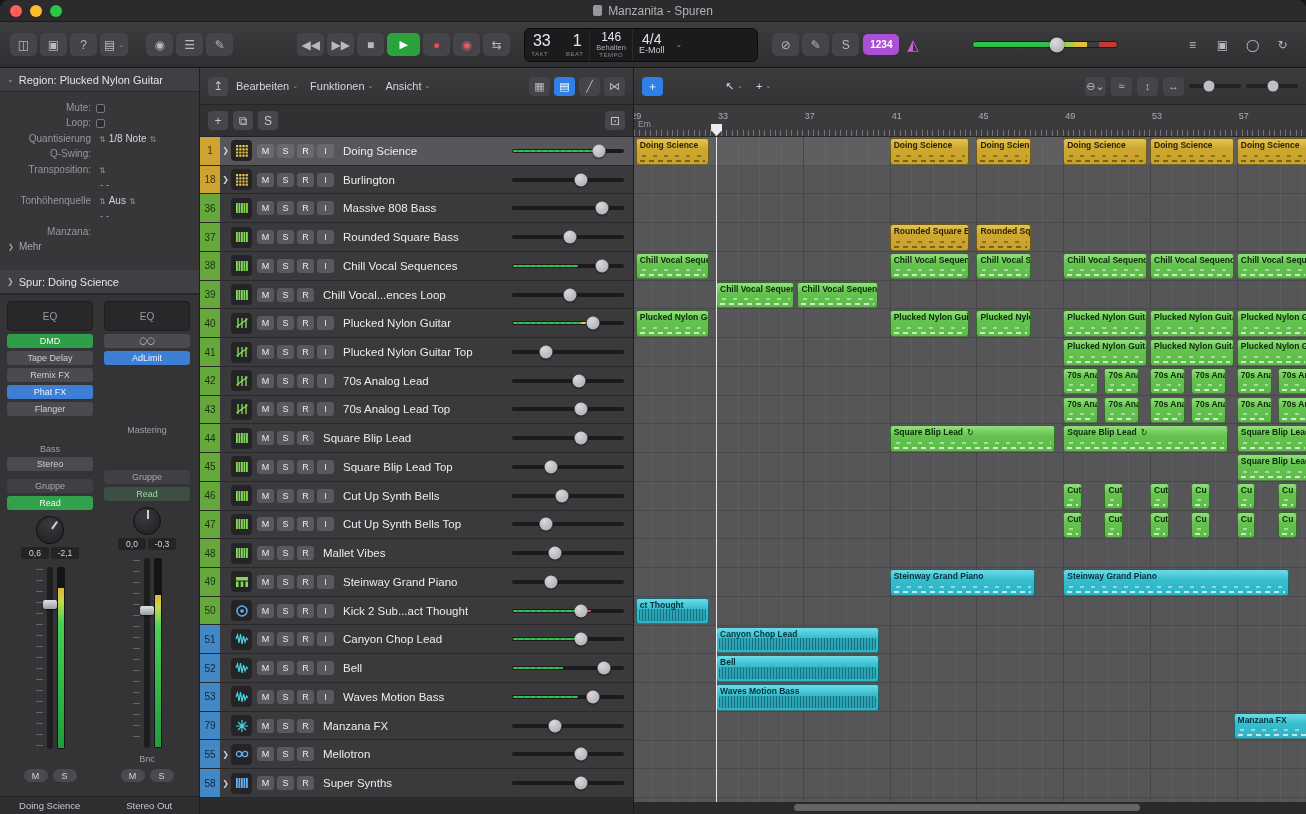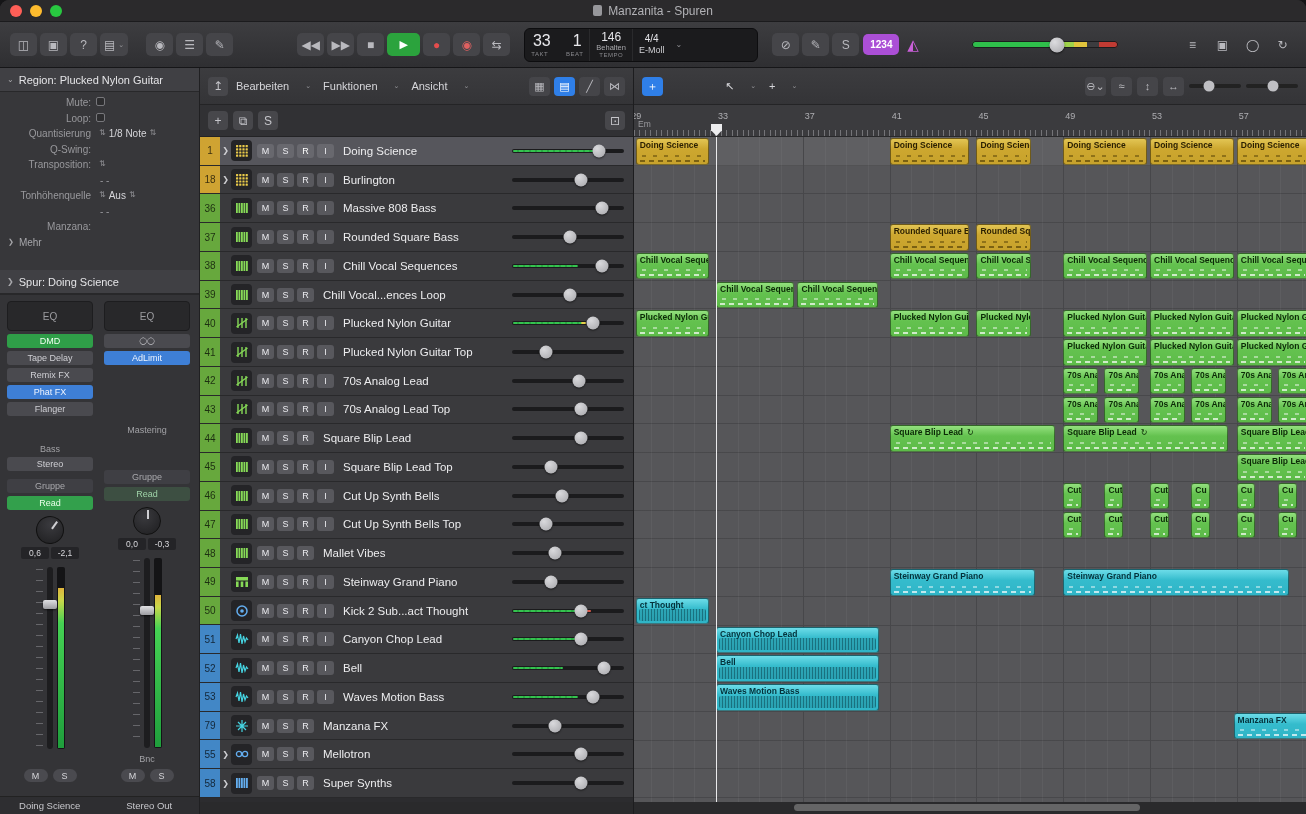--- a/index.html
+++ b/index.html
@@ -20,35 +20,35 @@
 .tbb.rec{color:#e44d4d}
 .tbb.cap{color:#e06060}
 .tbb.flat{background:transparent}
 .lcd{margin-left:14px;width:234px;height:34px;background:#1b1b1d;border:1px solid #0d0d0f;border-radius:6px;display:flex;align-items:stretch;overflow:hidden}
 .lcd .seg{display:flex;flex-direction:column;align-items:center;justify-content:center;border-right:1px solid #2a2a2c;padding:0 6px}
 .lcd .big{font-size:16px;color:#e8e8ec;line-height:16px;display:flex;gap:22px}
 .lcd .lab{font-size:6px;color:#88888c;letter-spacing:.5px;display:flex;gap:18px;margin-top:2px}
 .lcd .mid1{font-size:12px;color:#e4e4e8;line-height:12px}
 .lcd .mid2{font-size:7.5px;color:#a8a8ac;line-height:9px}
 .lcd .mid3{font-size:6px;color:#88888c;letter-spacing:.5px}
-.lcd .sigtop{font-size:10px;color:#e4e4e8;line-height:12px}
+.lcd .sigtop{font-size:14px;color:#e4e4e8;line-height:12px}
 .lcd .sigbot{font-size:9px;color:#cfcfd3;line-height:11px}
 .lcd .dd{display:flex;align-items:center;color:#909094;font-size:8px;padding:0 5px}
 .badge1234{margin-left:4px;height:21px;border-radius:5px;background:#ab4fd6;color:#fff;font-size:10px;font-weight:bold;display:flex;align-items:center;padding:0 7px}
 .metro{color:#c95fd8;font-size:15px}
 .mastervol{margin-left:46px;width:146px;height:7px;border-radius:4px;position:relative;background:linear-gradient(90deg,#2fbf4b 0 58%,#9ed24a 58% 70%,#e0c33c 70% 79%,#3c3c3f 79% 87%,#c13b33 87% 100%);box-shadow:inset 0 0 0 1px #1c1c1e}
 .mastervol .vthumb{position:absolute;top:50%;left:58%;width:15px;height:15px;border-radius:50%;background:radial-gradient(circle at 35% 30%,#dcdcdf,#a7a7ab);transform:translate(-50%,-50%);box-shadow:0 1px 2px rgba(0,0,0,.6)}
 
 .content{display:flex;height:746px}
 
 .inspector{width:200px;background:#37373a;border-right:1px solid #202022;display:flex;flex-direction:column}
 .ihead{height:24px;background:#404044;border-bottom:1px solid #28282a;display:flex;align-items:center;padding:0 7px;font-size:11px;color:#e4e4e7;gap:5px;flex:none}
 .ihead .chev{font-size:8px;color:#a8a8ac}
 .params{height:178px;padding-top:5px;flex:none;overflow:hidden}
-.prow{display:flex;align-items:flex-start;height:15.5px}
+.prow{display:flex;align-items:flex-end;height:15.5px}
 .plabel{width:96px;text-align:right;font-size:10px;color:#98989c;padding-right:5px;white-space:nowrap}
 .pval{font-size:10px;color:#d6d6da;white-space:nowrap}
 .pstep{font-size:8px;color:#8f8f93;margin:0 3px}
 .pcheck{width:9px;height:9px;border:1px solid #77777b;border-radius:2px;background:#2d2d2f}
 .pdash{font-size:10px;color:#98989c;padding-left:100px}
 .pmehr{font-size:10px;color:#a6a6aa;padding-left:8px;display:flex;gap:5px;align-items:center}
 .strips{flex:1;position:relative;background:#343437;border-top:1px solid #28282a}
 .strip{position:absolute;top:6px;bottom:14px;width:86px;display:flex;flex-direction:column}
 .strip.s1{left:7px}.strip.s2{left:104px}
 .eqbox{height:30px;background:#28282a;border:1px solid #1d1d1f;border-radius:4px;color:#9c9ca0;font-size:10px;display:flex;align-items:center;justify-content:center;flex:none}
@@ -71,21 +71,21 @@
 .fthumb{position:absolute;left:50%;width:14px;height:9px;border-radius:2px;background:linear-gradient(#e0e0e3,#9d9da1);transform:translateX(-50%);box-shadow:0 1px 2px rgba(0,0,0,.6)}
 .fmeter{width:8px;background:#141416;border-radius:2px;position:relative;overflow:hidden;margin:2px 0}
 .fmfill{position:absolute;left:1px;right:1px;bottom:1px;background:linear-gradient(to top,#1f9e3c,#45d153 78%,#c8d84a 92%,#e0b43c)}
 .msrow{flex:none;display:flex;justify-content:center;gap:5px;margin-top:5px}
 .mspill{width:24px;height:13px;border-radius:7px;background:#4a4a4f;color:#d6d6da;font-size:9px;display:flex;align-items:center;justify-content:center}
 .ifooter{flex:none;height:18px;background:#2e2e31;border-top:1px solid #222;display:flex;font-size:9.5px;color:#cscsd0;color:#c8c8cd}
 .ifooter div{width:50%;text-align:center;line-height:17px;white-space:nowrap;overflow:hidden}
 
 .trackarea{width:434px;background:#2c2c2f;border-right:1px solid #1d1d1f;display:flex;flex-direction:column}
 .ta-header{height:37px;background:linear-gradient(#3c3c3f,#343437);border-bottom:1px solid #242426;display:flex;align-items:center;padding:0 8px;gap:4px;flex:none}
-.menu{display:flex;align-items:center;gap:16px;font-size:11px;color:#d6d6da;padding:2px 4px;border-radius:4px}
+.menu{display:flex;align-items:center;gap:3px;font-size:11px;color:#d6d6da;padding:2px 4px;border-radius:4px}
 .menu .caret{font-size:7px;color:#97979b}
 .mini{width:21px;height:19px;border-radius:4px;background:#454549;color:#b9b9be;font-size:11px;display:flex;align-items:center;justify-content:center}
 .mini.blue{background:#2f7fe8;color:#fff}
 .ta-toolbar{height:32px;background:#313134;border-bottom:1px solid #232325;display:flex;align-items:center;padding:0 8px;gap:5px;flex:none}
 .sq{width:20px;height:19px;border-radius:4px;background:#47474b;color:#c6c6cb;font-size:12px;display:flex;align-items:center;justify-content:center}
 .tracks{flex:1;overflow:hidden;background:#2c2c2f}
 .trow{height:28.74px;display:flex;align-items:center;background:#3a3a3d;border-bottom:1px solid #29292b;position:relative}
 .trow.sel{background:#56565c}
 .tnum{width:20px;align-self:stretch;font-size:10px;color:rgba(0,0,0,.72);display:flex;align-items:center;justify-content:center;flex:none}
 .tchev{width:11px;font-size:8px;color:#cfcfd3;text-align:center;flex:none}

